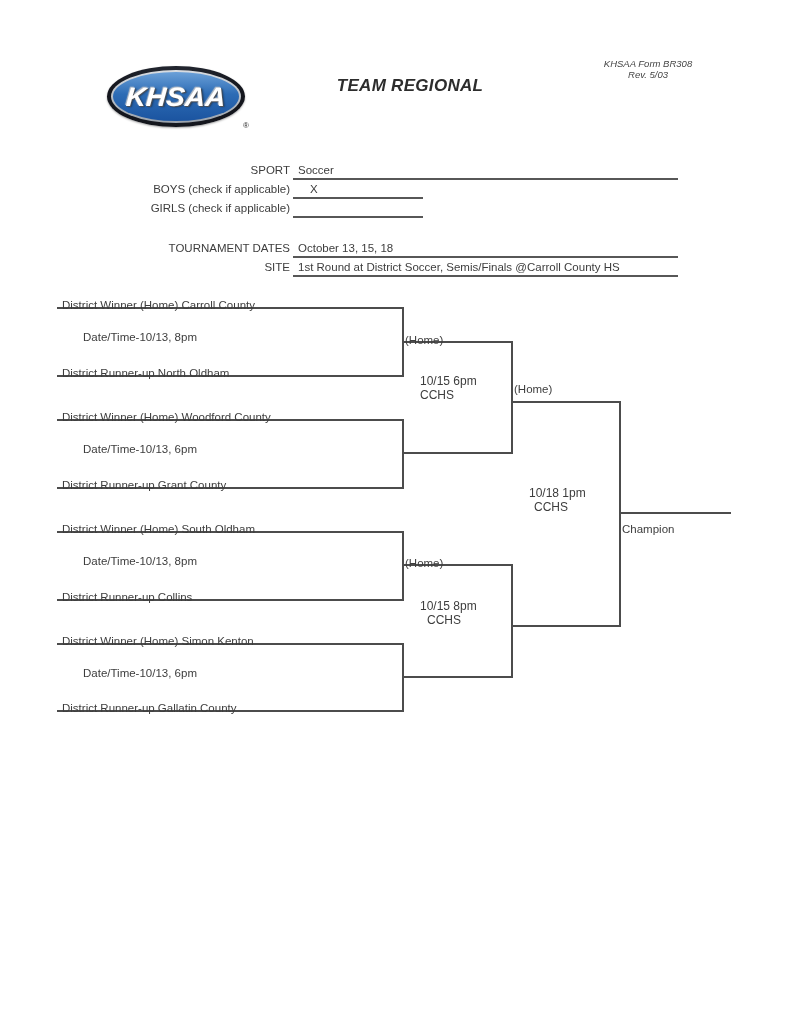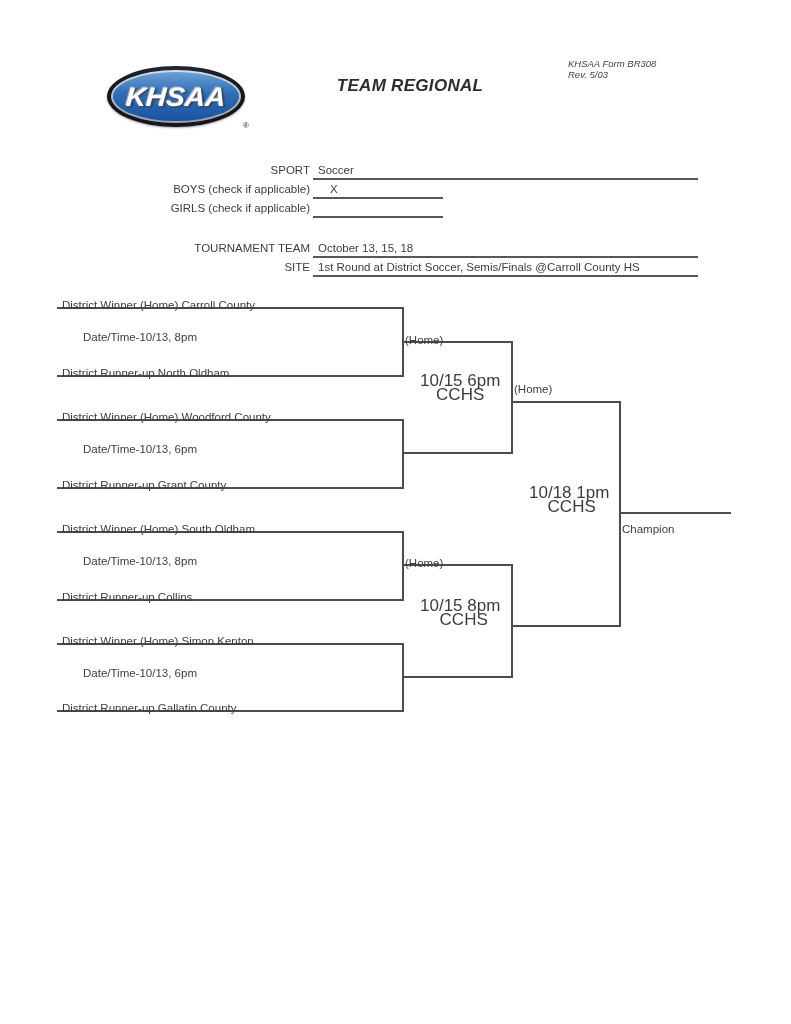--- a/index.html
+++ b/index.html
@@ -39,38 +39,38 @@
   .logo-reg{position:absolute;right:0px;bottom:0px;font-size:8px;color:#2a2a2a;}
   
   .title{
     position:absolute;left:250px;top:77px;width:320px;
     text-align:center;font-weight:bold;font-style:italic;
     font-size:17px;line-height:18px;color:#2d2d2d;
     letter-spacing:0.3px;
   }
   .form-code{
     position:absolute;right:63px;top:58px;width:160px;
-    text-align:left;font-style:italic;font-size:9.5px;line-height:11px;color:#444444;
+    text-align:center;font-style:italic;font-size:9.5px;line-height:11px;color:#444444;
   }
   
   .frow{position:absolute;left:0;width:791px;height:17px;font-size:11.5px;white-space:nowrap;}
-  .flabel{display:inline-block;width:290px;text-align:right;vertical-align:top;line-height:15px;color:#3d3d3d;padding-left:20px;}
+  .flabel{display:inline-block;width:290px;text-align:right;vertical-align:top;line-height:15px;color:#3d3d3d;}
   .fvalue{
     display:inline-block;vertical-align:top;margin-left:3px;
     border-bottom:2px solid #575757;height:15px;line-height:14px;
     padding-left:5px;color:#3d3d3d;
   }
   .fvalue.long{width:380px;}
   .fvalue.short{width:125px;}
   .xind{margin-left:12px;}
   
   .hline{position:absolute;height:2px;background:#4c4c4c;}
   .vline{position:absolute;width:2px;background:#4c4c4c;}
   .btext{position:absolute;font-size:11.5px;line-height:13px;color:#3d3d3d;white-space:nowrap;margin-top:8px;}
-  .btime{position:absolute;font-size:17px;line-height:14px;color:#3d3d3d;white-space:nowrap;text-align:center;}
+  .btime{position:absolute;font-size:12px;line-height:14px;color:#3d3d3d;white-space:nowrap;}
 </style>
 </head>
 <body>
 
 <div class="page">
 
   <div class="logo">
     <div class="logo-outer">
       <div class="logo-ring"></div>
       <div class="logo-inner">
@@ -92,21 +92,21 @@
   <div class="frow" style="top:163px">
     <span class="flabel">SPORT</span><span class="fvalue long"><span>Soccer</span></span>
   </div>
   <div class="frow" style="top:182px">
     <span class="flabel">BOYS (check if applicable)</span><span class="fvalue short"><span class="xind">X</span></span>
   </div>
   <div class="frow" style="top:201px">
     <span class="flabel">GIRLS (check if applicable)</span><span class="fvalue short"><span></span></span>
   </div>
   <div class="frow" style="top:241px">
-    <span class="flabel">TOURNAMENT TEAM</span><span class="fvalue long"><span>October 13, 15, 18</span></span>
+    <span class="flabel">TOURNAMENT DATES</span><span class="fvalue long"><span>October 13, 15, 18</span></span>
   </div>
   <div class="frow" style="top:260px">
     <span class="flabel">SITE</span><span class="fvalue long"><span>1st Round at District Soccer, Semis/Finals @Carroll County HS</span></span>
   </div>
 
   <div class="hline" style="left:57px;top:307px;width:347px"></div>
   <div class="hline" style="left:57px;top:375px;width:347px"></div>
   <div class="hline" style="left:57px;top:419px;width:347px"></div>
   <div class="hline" style="left:57px;top:487px;width:347px"></div>
   <div class="hline" style="left:57px;top:531px;width:347px"></div>

